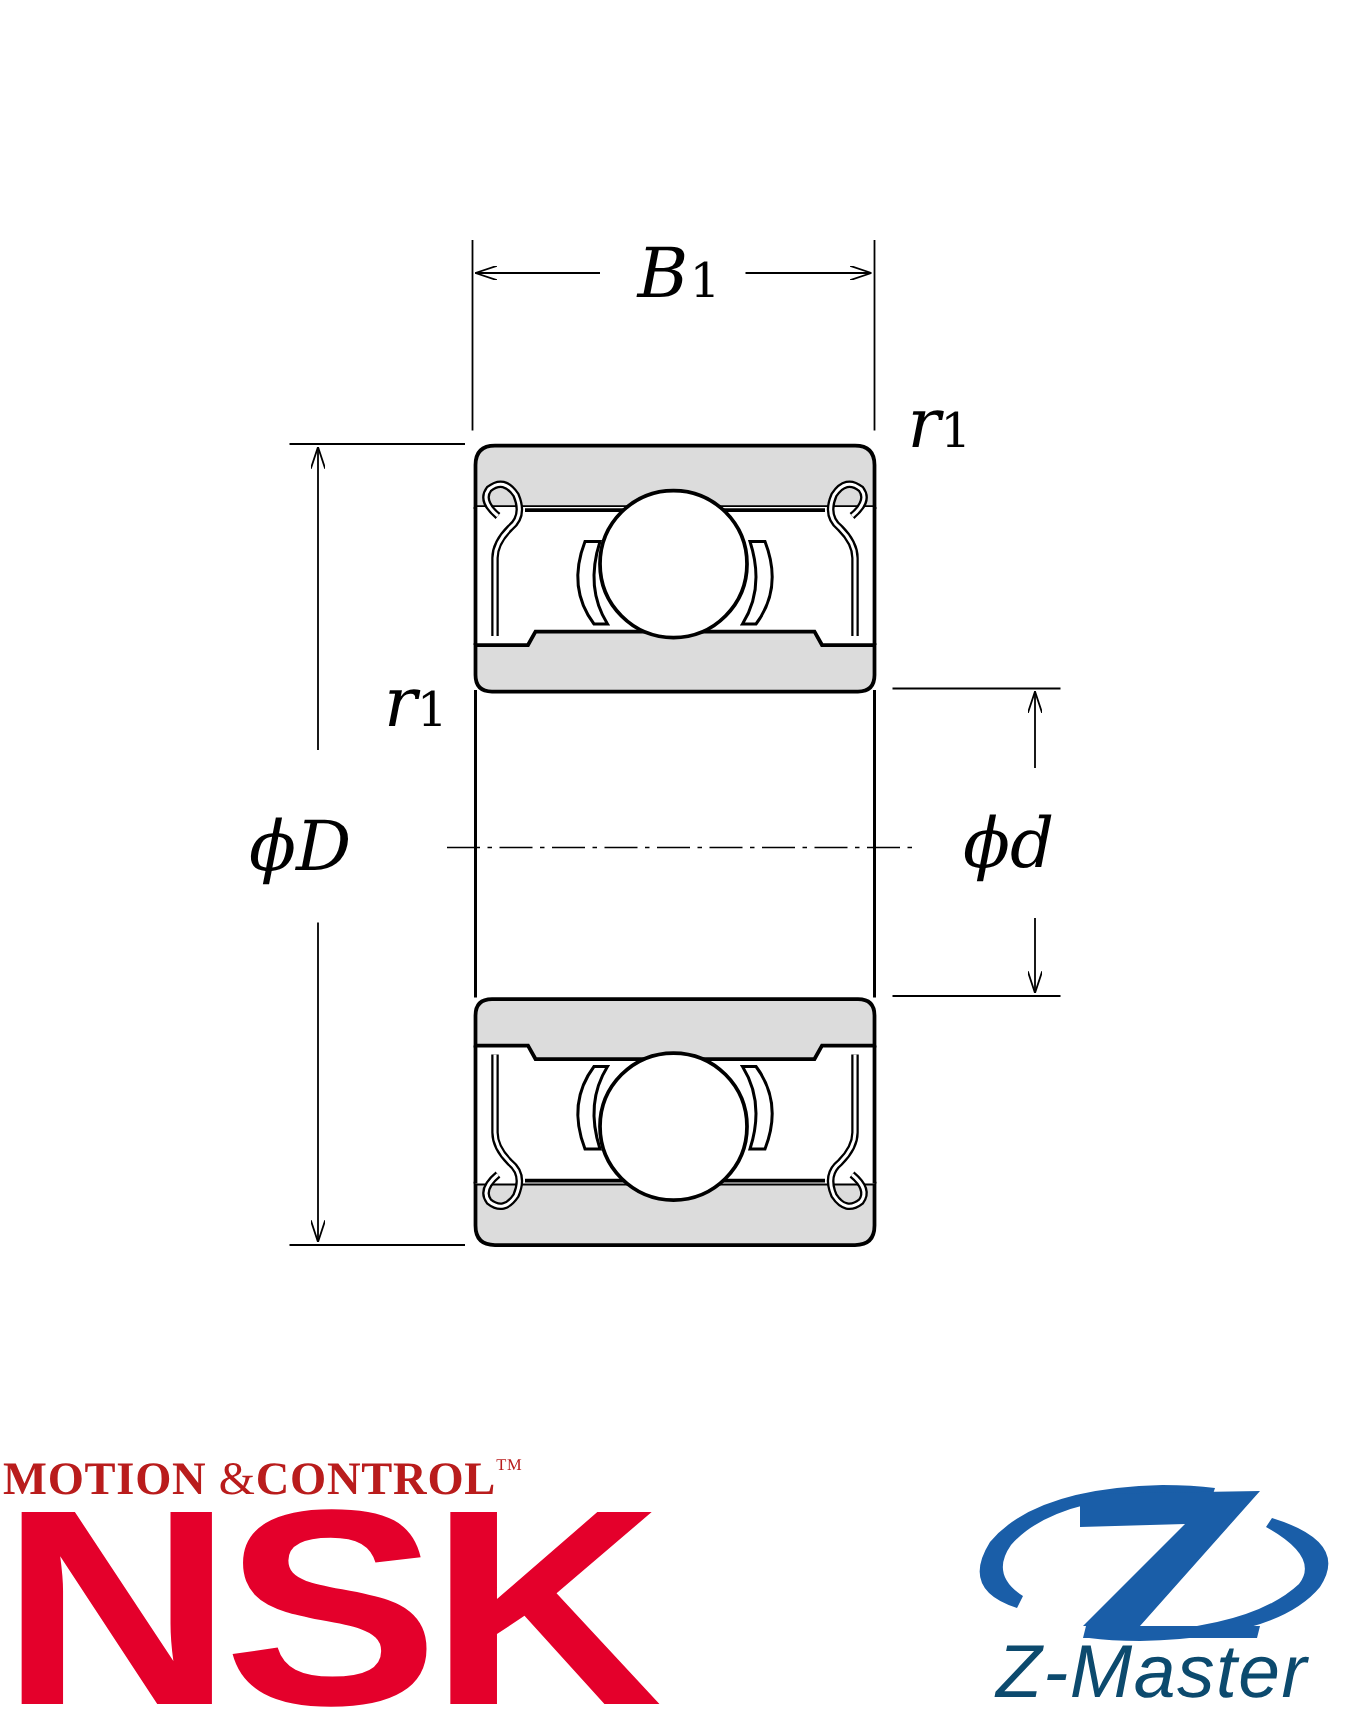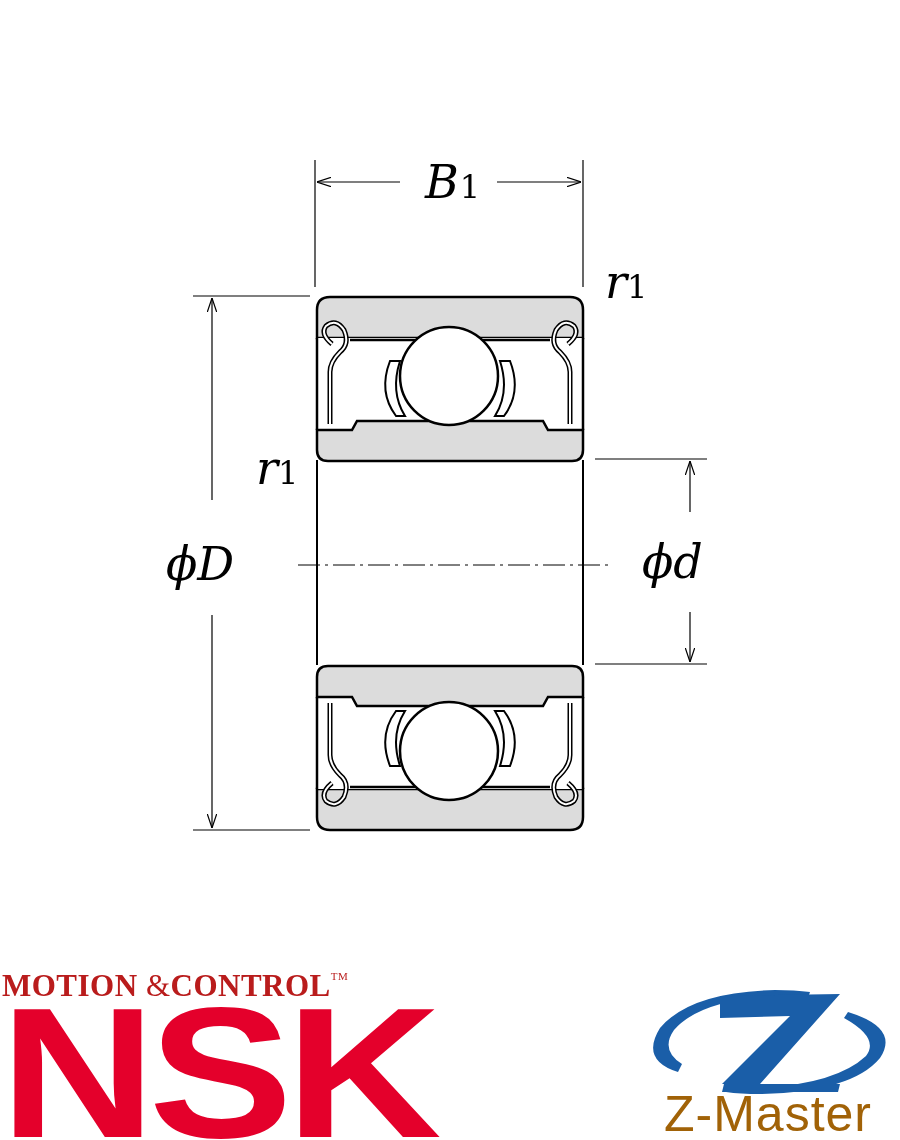--- a/index.html
+++ b/index.html
@@ -104,13 +104,13 @@
   <span class="amp">&amp;</span><span>CONTROL</span><span class="tm">TM</span>
 </div>
 <div class="nsk-word" style="color:#e4002b;">NSK</div>
 
 <svg class="zm-logo" viewBox="0 0 260 120" xmlns="http://www.w3.org/2000/svg">
   <path d="M38,92 Q0,80 20,48 Q50,12 135,10 Q155,10 170,12 L168,18 Q150,16 135,16 Q60,20 34,50 Q20,70 42,84 Z" fill="#1a5ea8"></path>
   <path d="M208,32 Q260,48 240,78 Q212,112 120,114 Q100,114 86,112 L88,106 Q104,108 120,108 Q196,104 226,76 Q240,58 204,38 Z" fill="#1a5ea8"></path>
   <path d="M80,16 L200,14 L120,104 L82,104 L150,36 L80,38 Z" fill="#1a5ea8"></path>
   <path d="M84,104 L200,104 L198,112 L82,112 Z" fill="#1a5ea8"></path>
 </svg>
-<div class="zm-text" style="color:#a16207;">Z-Master</div>
+<div class="zm-text" style="color:#0c4a6e;font-style:italic;">Z-Master</div>
 
 </body></html>

